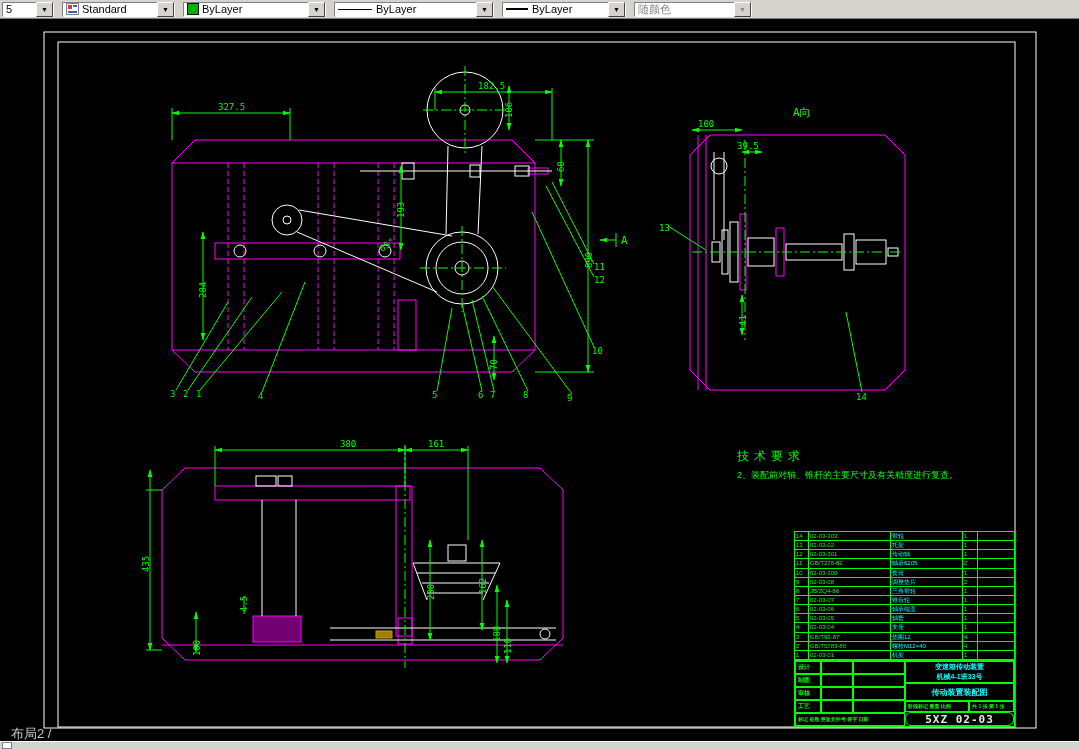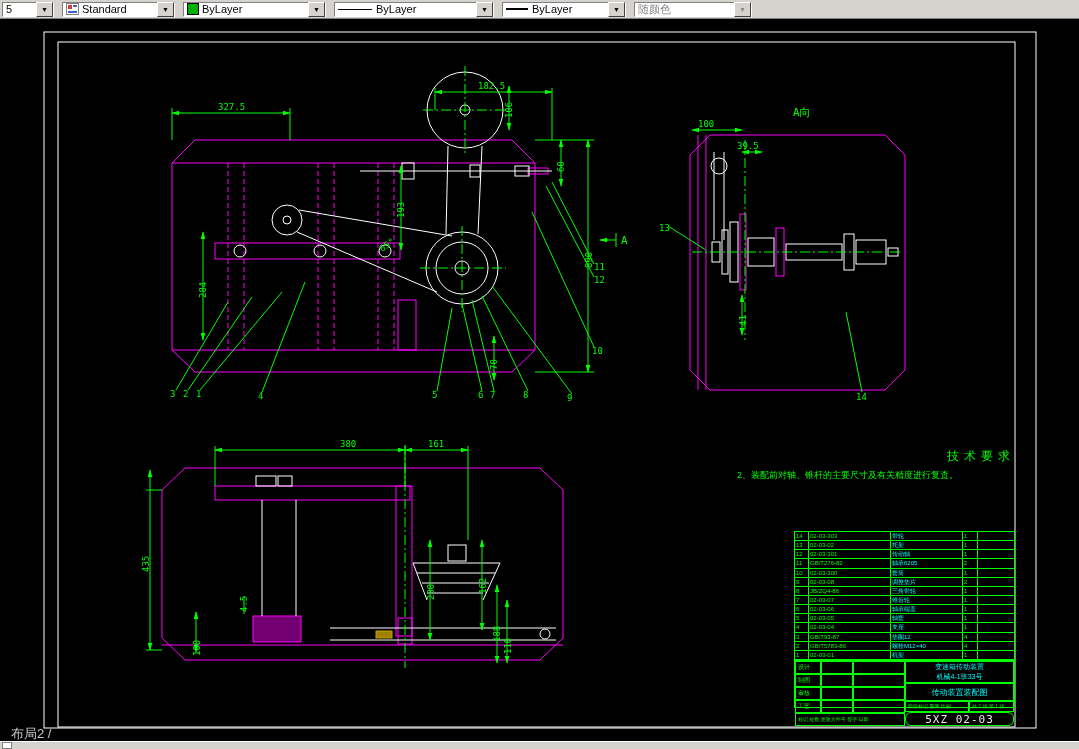--- a/index.html
+++ b/index.html
@@ -30,39 +30,39 @@
   .combo.disabled .arrow{color:#8a8a8a;}
   .swatch{width:10px;height:10px;background:#00b000;border:1px solid #000;margin-right:3px;flex:0 0 auto;}
   .linetype-glyph{width:34px;height:1px;background:#000;margin-right:4px;flex:0 0 auto;}
   .lineweight-glyph{width:22px;height:2px;background:#000;margin-right:4px;flex:0 0 auto;}
   .styleicon{width:13px;height:12px;margin-right:3px;flex:0 0 auto;}
   
   .canvas{position:absolute;top:19px;left:0;width:1079px;height:722px;background:#000;}
   .canvas svg{position:absolute;top:0;left:0;}
   
   .techreq{position:absolute;left:737px;top:429px;width:278px;color:#00ff00;}
-  .techreq .trt{text-align:right;font-size:12px;letter-spacing:5px;margin-bottom:4px;}
+  .techreq .trt{text-align:left;font-size:12px;letter-spacing:5px;margin-bottom:4px;}
   .techreq .tri{font-size:9px;line-height:1.55;}
   
   .parts{
     position:absolute;left:794px;top:512px;width:221px;height:129px;
     border:1px solid #00ff00;box-sizing:border-box;display:flex;flex-direction:column;
   }
   .prow{flex:1;display:grid;grid-template-columns:13px 82px 72px 15px 1fr;border-top:1px solid #00ff00;min-height:0;}
   .prow:first-child{border-top:none;}
   .pcell{
     border-left:1px solid #00ff00;font-size:6px;line-height:8px;color:#00ff00;
     overflow:hidden;white-space:nowrap;padding-left:1px;box-sizing:border-box;
   }
   .pcell:first-child{border-left:none;}
   .pcell.name{color:#00ffff;}
   
   .tblock{
-    position:absolute;left:794px;top:641px;width:221px;height:48px;
-    border:1px solid #00ff00;box-sizing:border-box;color:#00ff00;
+    position:absolute;left:794px;top:641px;width:221px;height:67px;
+    border:1px solid #00ff00;box-sizing:border-box;color:#00ff00;font-weight:bold;
   }
   .tb{position:absolute;border:1px solid #00ff00;box-sizing:border-box;overflow:hidden;}
   .tb.cy{color:#00ffff;}
   .tb .ctr{display:flex;align-items:center;justify-content:center;width:100%;height:100%;text-align:center;}
   .tb-lrow{position:absolute;left:0;width:110px;height:13px;display:grid;grid-template-columns:26px 32px 1fr;}
   .tb-lrow span{border:1px solid #00ff00;font-size:6px;line-height:11px;padding-left:2px;box-sizing:border-box;overflow:hidden;}
   .dwgno{font-family:"DejaVu Sans Mono",monospace;font-size:11px;color:#e8e8e8;letter-spacing:1px;}
   
   .layouttab{position:absolute;left:11px;top:706px;color:#c8c8c8;font-size:13px;}
   .bottombar{

